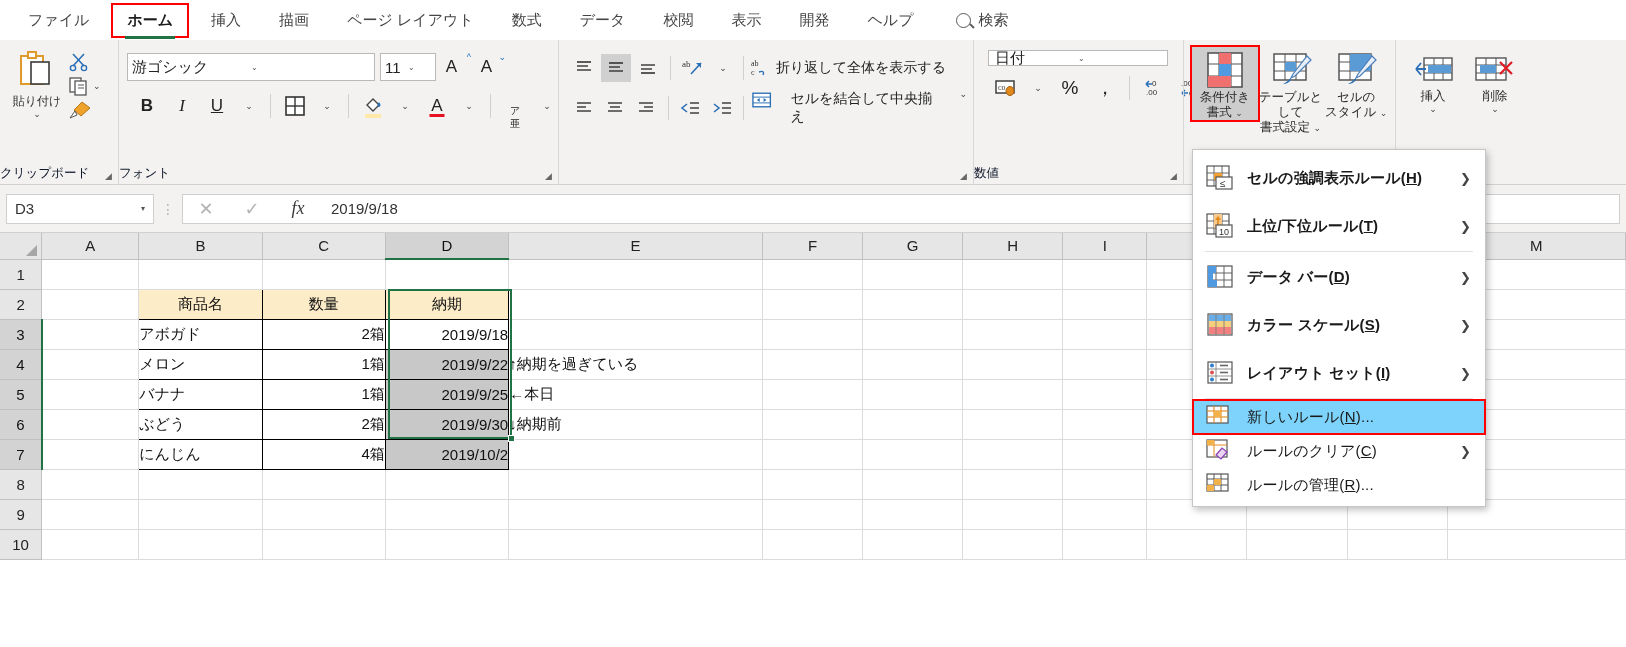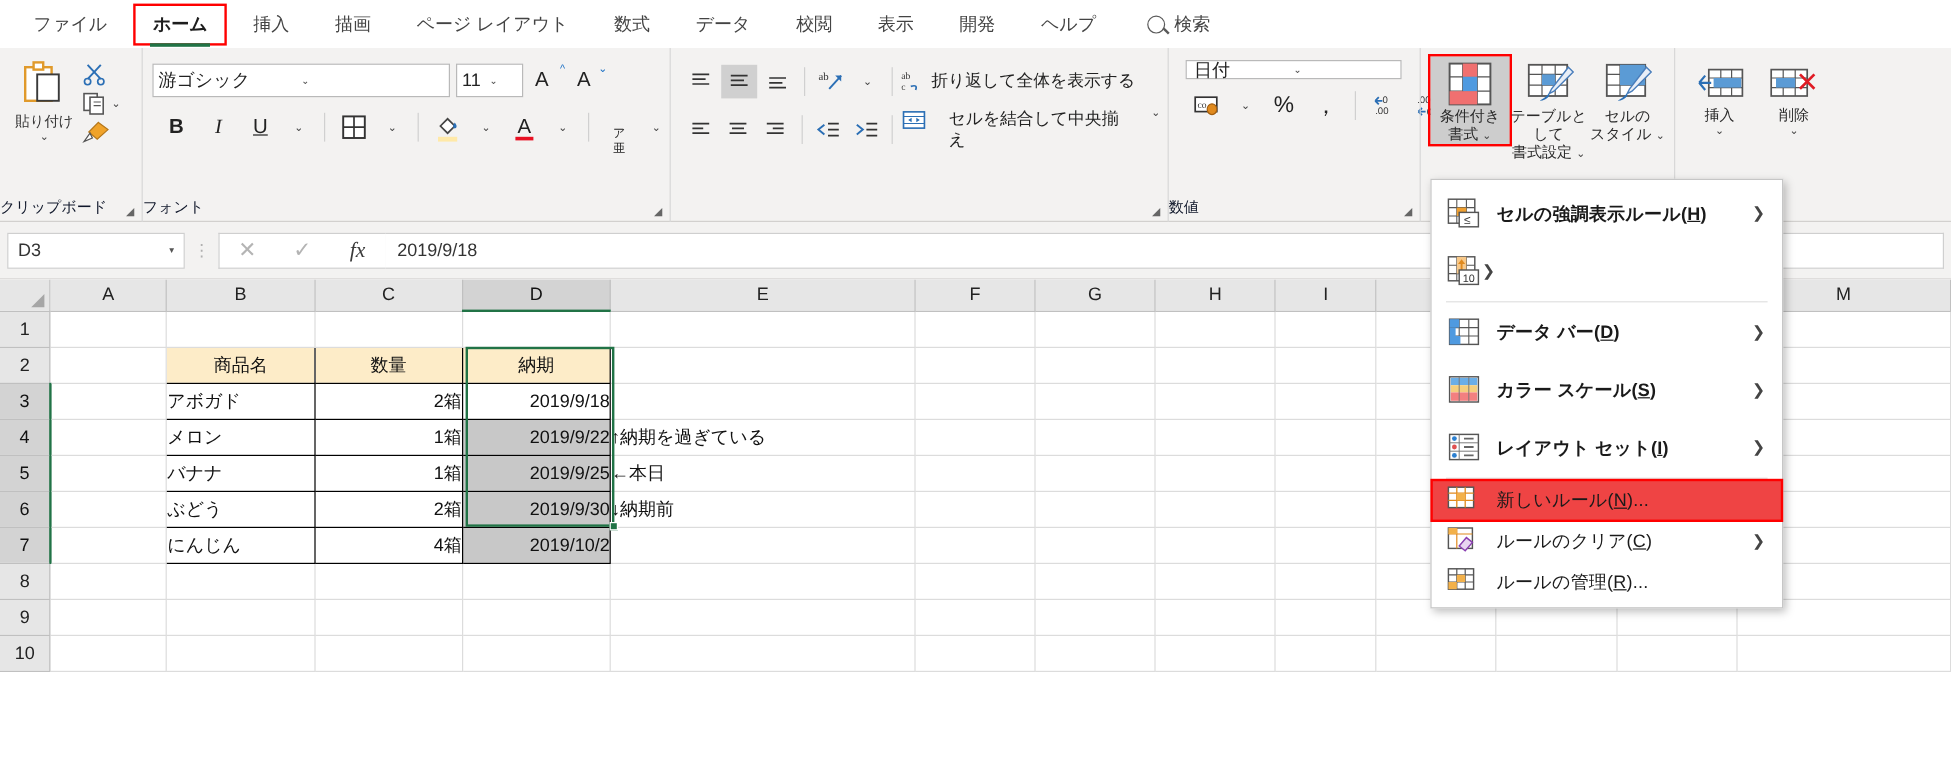--- a/index.html
+++ b/index.html
@@ -153,21 +153,21 @@
   .menu{ position:absolute; left:1192px; top:149px; width:294px; background:#fff;
          border:1px solid #c6c6c6; box-shadow:2px 3px 7px rgba(0,0,0,.25);
          padding:4px 0 4px 0; z-index:50; }
   .mitem{ display:flex; align-items:center; height:48px; padding:0 10px 0 12px;
           position:relative; }
   .mitem .mlabel{ flex:1; font-size:15px; color:#1a1a1a; font-weight:bold;
                   padding-left:12px; letter-spacing:.2px; }
   .mitem .marrow{ font-size:13px; color:#444; padding-right:4px; }
   .mitem.plain{ height:34px; }
   .mitem.plain .mlabel{ font-weight:normal; font-size:15px; }
-  .mitem.highlight{ background:#ef4444; outline:2px solid #ff0000; outline-offset:-1px; }
+  .mitem.highlight{ background:#7dd3fc; outline:2px solid #ff0000; outline-offset:-1px; }
   .msep{ height:1px; background:#e0e0e0; margin:1px 12px; }
   .micon{ width:30px; height:26px; flex:0 0 30px; position:relative; }
 
   u { text-decoration:underline; }
 </style>
 </head>
 <body>
 
 <div class="tabbar">
   <div class="tab"><span>ファイル</span></div>
@@ -784,20 +784,21 @@
         <line x1="2" y1="15" x2="24" y2="15" stroke="#555" stroke-width=".9"></line>
         <line x1="9" y1="1" x2="9" y2="21" stroke="#555" stroke-width=".9"></line>
         <line x1="17" y1="1" x2="17" y2="21" stroke="#555" stroke-width=".9"></line>
         <rect x="9" y="1" width="8" height="14" fill="#f8c98a"></rect>
         <path d="M13 3 L16 7 L10 7 Z" fill="#e08a1e"></path>
         <line x1="13" y1="6" x2="13" y2="14" stroke="#e08a1e" stroke-width="1.6"></line>
         <rect x="11" y="12" width="16" height="12" fill="#fff" stroke="#555" stroke-width="1.2"></rect>
         <text x="14" y="22" font-size="9" fill="#333" font-family="Liberation Sans, sans-serif">10</text>
       </svg>
     </span>
+    <span class="mlabel"><span>上位/下位ルール(</span><u>T</u><span>)</span></span>
     <span class="marrow">❯</span>
   </div>
 
   <div class="msep"></div>
 
   <div class="mitem">
     <span class="micon">
       <svg width="30" height="26" viewBox="0 0 30 26">
         <rect x="3" y="2" width="24" height="21" fill="#fff" stroke="#555" stroke-width="1.2"></rect>
         <line x1="3" y1="9" x2="27" y2="9" stroke="#555" stroke-width=".9"></line>

